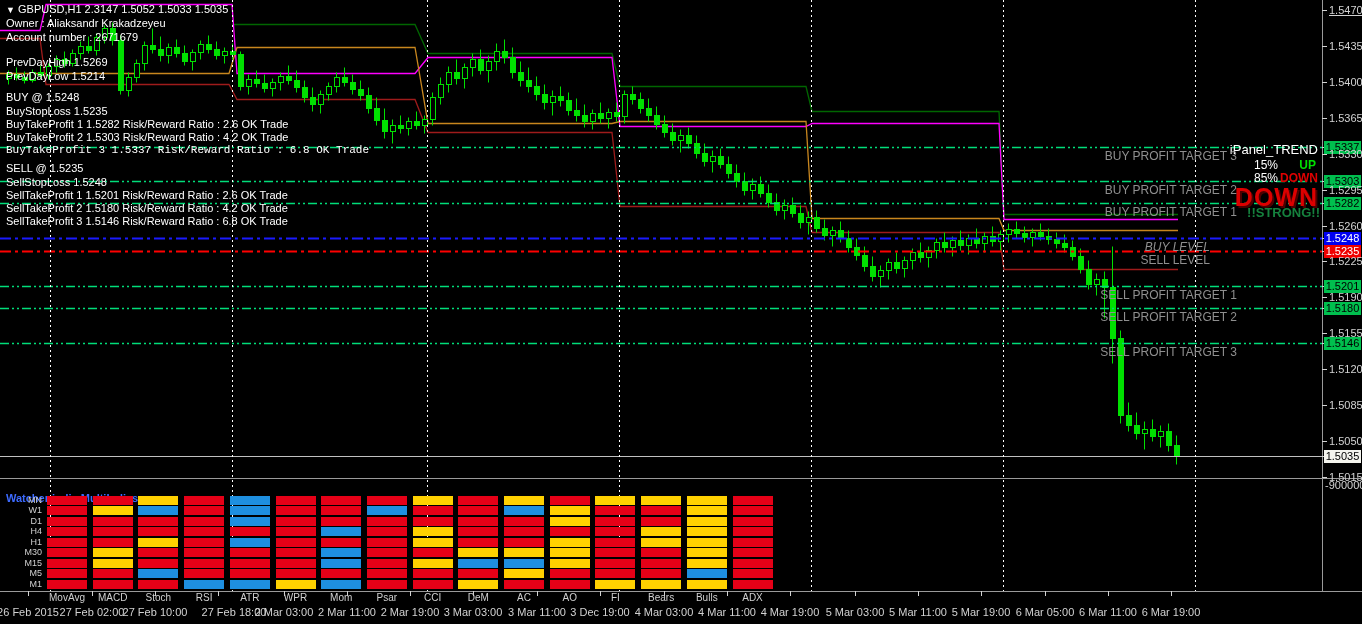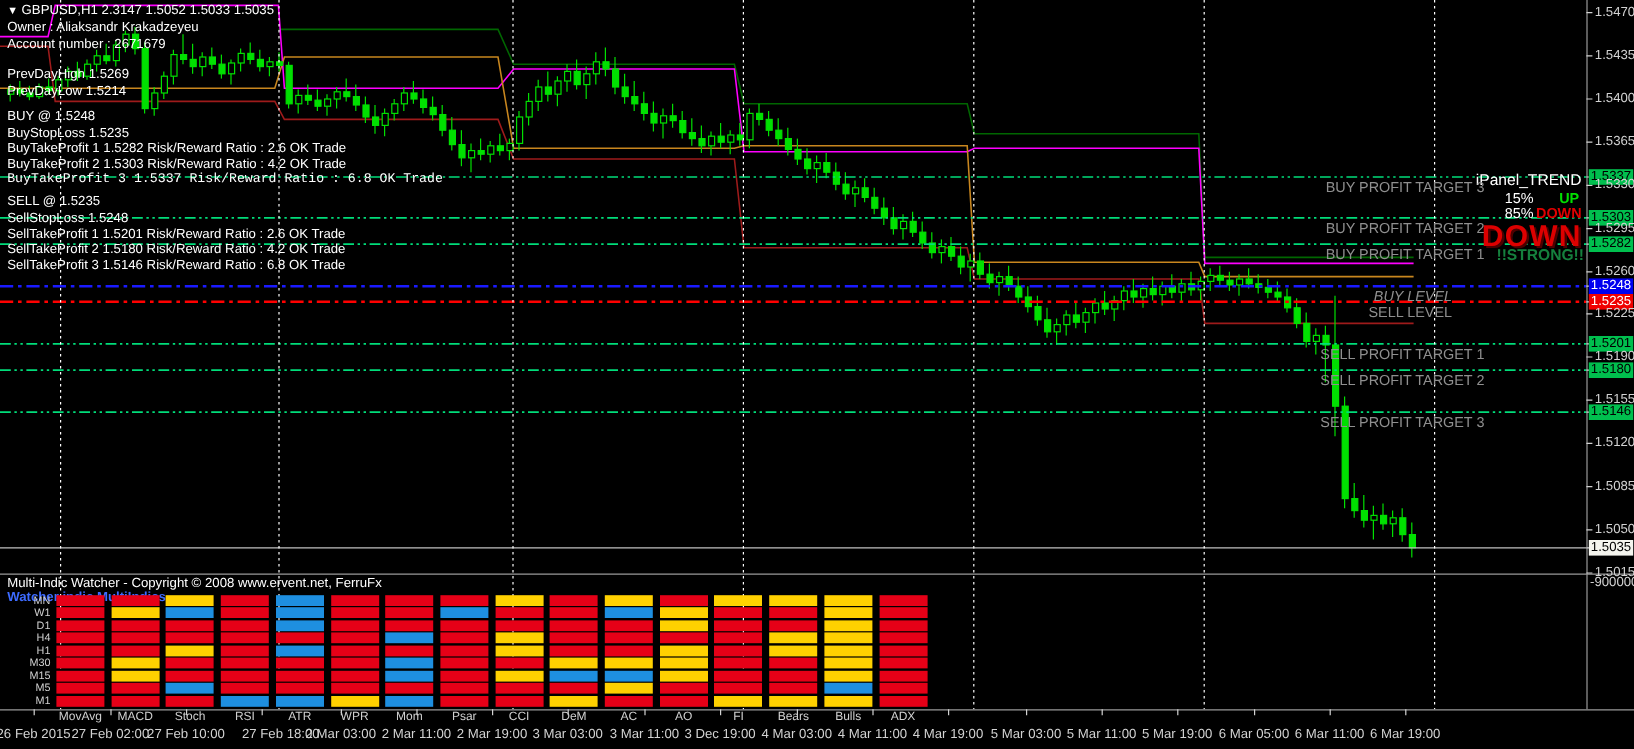--- a/index.html
+++ b/index.html
@@ -441,21 +441,21 @@
       <div class="lbl gray-label" style="right: 125px; top: 149.5px;">BUY PROFIT TARGET 3</div>
       <div class="lbl gray-label" style="right: 125px; top: 183.5px;">BUY PROFIT TARGET 2</div>
       <div class="lbl gray-label" style="right: 125px; top: 205.5px;">BUY PROFIT TARGET 1</div>
       <div class="lbl gray-label" style="right: 152px; top: 240.5px; font-style: italic;">BUY LEVEL</div>
       <div class="lbl gray-label" style="right: 152px; top: 253.5px;">SELL LEVEL</div>
       <div class="lbl gray-label" style="right: 125px; top: 288.5px;">SELL PROFIT TARGET 1</div>
       <div class="lbl gray-label" style="right: 125px; top: 310.5px;">SELL PROFIT TARGET 2</div>
       <div class="lbl gray-label" style="right: 125px; top: 345.5px;">SELL PROFIT TARGET 3</div>
     </div>
   <div id="price-axis">
-      <div class="lbl axis-price" style="left: 1329px; top: 3.5px;">1.5470</div>
+      <div class="lbl axis-price" style="left: 1329px; top: 3.5px; text-decoration: underline;">1.5470</div>
       <div class="lbl axis-price" style="left: 1329px; top: 39.5px;">1.5435</div>
       <div class="lbl axis-price" style="left: 1329px; top: 75.5px;">1.5400</div>
       <div class="lbl axis-price" style="left: 1329px; top: 111.5px;">1.5365</div>
       <div class="badge green" style="left: 1324px; top: 140.5px;">1.5337</div>
       <div class="lbl axis-price" style="left: 1329px; top: 147.5px;">1.5330</div>
       <div class="badge green" style="left: 1324px; top: 174.5px;">1.5303</div>
       <div class="lbl axis-price" style="left: 1329px; top: 183.5px;">1.5295</div>
       <div class="badge green" style="left: 1324px; top: 196.5px;">1.5282</div>
       <div class="lbl axis-price" style="left: 1329px; top: 219.5px;">1.5260</div>
       <div class="badge blue" style="left: 1324px; top: 231.5px;">1.5248</div>
@@ -487,21 +487,20 @@
       <div class="lbl time-label" style="left: 727px; top: 606px;">4 Mar 11:00</div>
       <div class="lbl time-label" style="left: 790px; top: 606px;">4 Mar 19:00</div>
       <div class="lbl time-label" style="left: 855px; top: 606px;">5 Mar 03:00</div>
       <div class="lbl time-label" style="left: 918px; top: 606px;">5 Mar 11:00</div>
       <div class="lbl time-label" style="left: 981px; top: 606px;">5 Mar 19:00</div>
       <div class="lbl time-label" style="left: 1045px; top: 606px;">6 Mar 05:00</div>
       <div class="lbl time-label" style="left: 1108px; top: 606px;">6 Mar 11:00</div>
       <div class="lbl time-label" style="left: 1171px; top: 606px;">6 Mar 19:00</div>
     </div>
 
-  <div class="lbl sub-title" style="left:6px;top:480px;">Multi-Indic Watcher - Copyright © 2008 www.ervent.net, FerruFx</div>
   <div class="lbl watcher-label" style="left:6px;top:492px;">Watcher indic MultiIndics</div>
   <div id="watcher-grid">
       <div class="row-label" style="left: 4px; top: 495px;">MN</div>
       <div class="cell" style="left: 47px; top: 496px; background: rgb(230, 0, 23);"></div>
       <div class="cell" style="left: 92.7px; top: 496px; background: rgb(230, 0, 23);"></div>
       <div class="cell" style="left: 138.4px; top: 496px; background: rgb(255, 209, 0);"></div>
       <div class="cell" style="left: 184.1px; top: 496px; background: rgb(230, 0, 23);"></div>
       <div class="cell" style="left: 229.8px; top: 496px; background: rgb(30, 143, 224);"></div>
       <div class="cell" style="left: 275.5px; top: 496px; background: rgb(230, 0, 23);"></div>
       <div class="cell" style="left: 321.2px; top: 496px; background: rgb(230, 0, 23);"></div>

